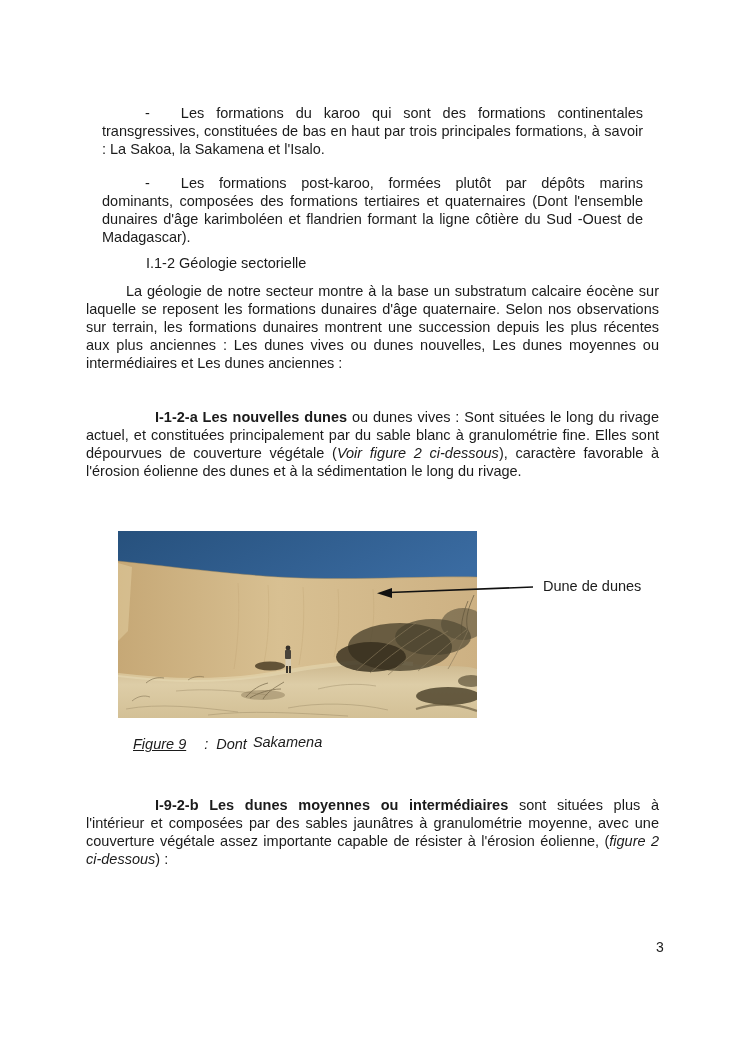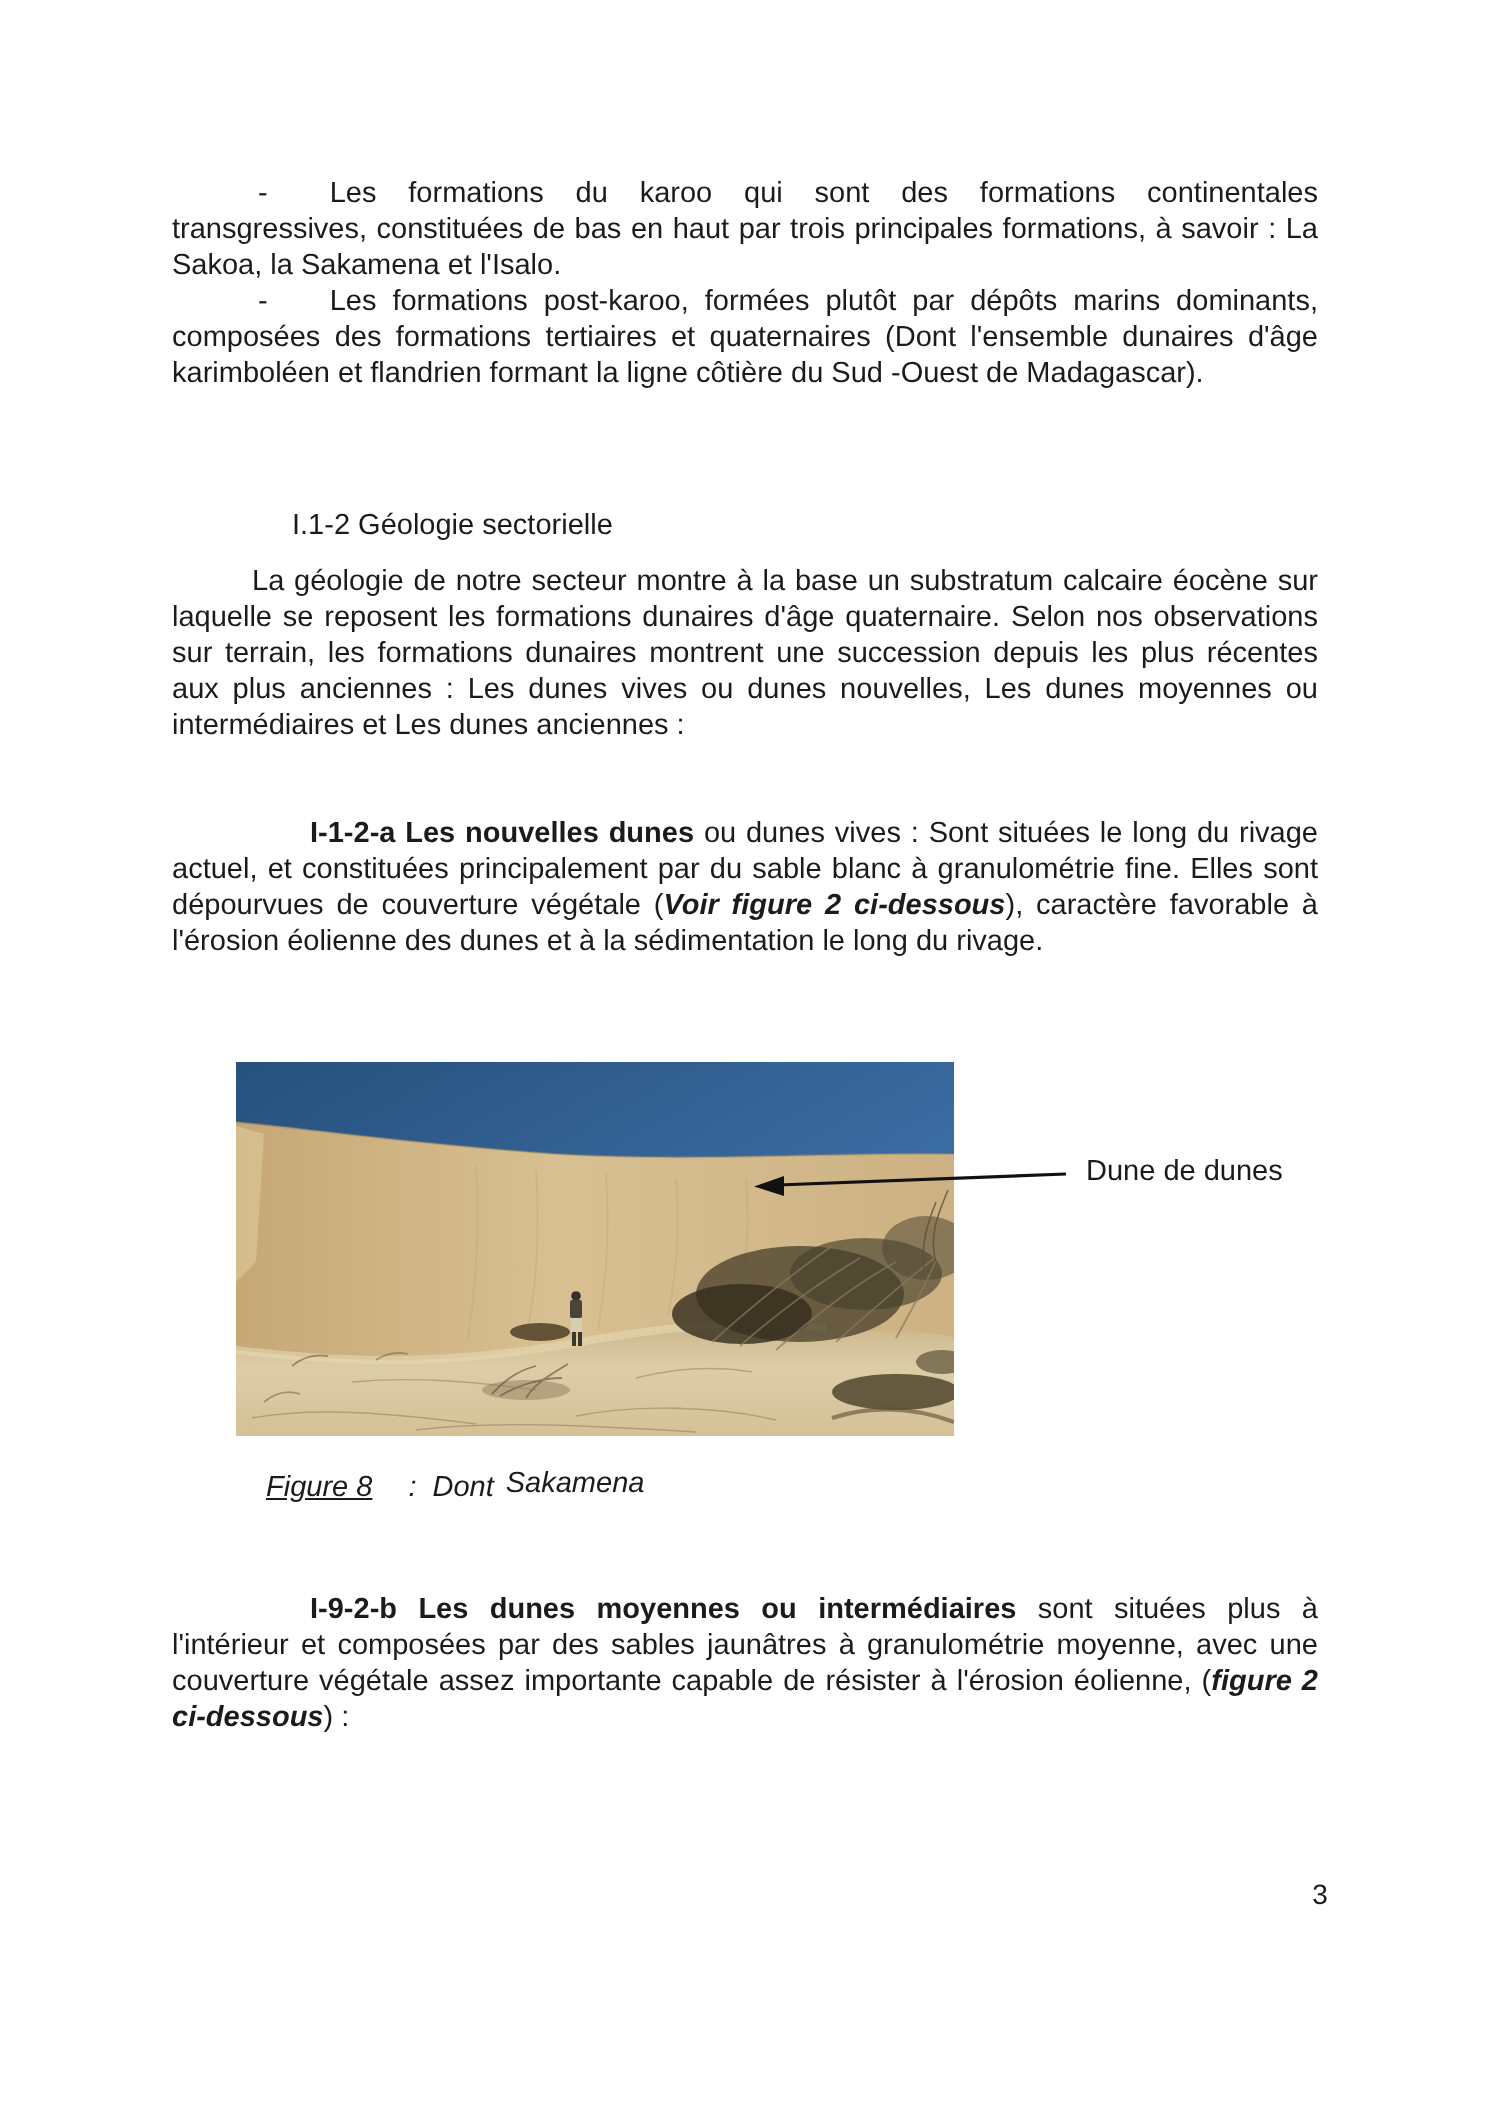--- a/index.html
+++ b/index.html
@@ -4,25 +4,25 @@
 <style>
   html, body { margin:0; padding:0; background:#ffffff; }
   body {
     width:745px; height:1053px; position:relative; overflow:hidden;
     font-family:"Liberation Sans", sans-serif; color:#1b1b1b;
   }
   .textblock {
     position:absolute; left:86px; width:573px;
     font-size:14.5px; line-height:18px; text-align:justify;
   }
-  .textblock p { margin:0; }
+  .textblock p { margin:16px; }
   .indent-dash { text-indent:43px; }
   .tab { display:inline-block; width:31px; }
   .bold { font-weight:bold; }
-  .it { font-style:italic;font-weight:bold; }
+  .it { font-style:italic; }
   .heading-block {
     position:absolute; left:130px; font-size:14.5px; line-height:18px;
   }
   .indent-40 { text-indent:40px; }
   .indent-69 { text-indent:69px; }
   .photo { position:absolute; left:118px; top:531px; width:359px; height:187px; display:block; }
   .callout-arrow { position:absolute; left:374px; top:581px; display:block; }
   .callout-label { position:absolute; left:543px; top:577px; font-size:14.5px; line-height:18px; white-space:nowrap; }
   .caption { position:absolute; left:133px; top:735px; font-size:14.5px; line-height:18px; font-style:italic; white-space:nowrap; }
   .caption .cap-label { text-decoration:underline; }
@@ -138,19 +138,19 @@
     </g>
   </svg>
 
   <svg class="callout-arrow" width="162" height="18" viewBox="0 0 162 18">
     <line x1="159" y1="6" x2="15" y2="11.5" stroke="#111111" stroke-width="1.6"></line>
     <polygon points="3,12.2 18,7 18,17" fill="#111111"></polygon>
   </svg>
 
   <div class="callout-label">Dune de dunes</div>
 
-  <div class="caption"><span class="cap-label">Figure 8</span><span class="cap-sep">:</span><span class="cap-w1">Dont</span><span class="cap-w2">Sakamena</span></div>
+  <div class="caption"><span class="cap-label">Figure 9</span><span class="cap-sep">:</span><span class="cap-w1">Dont</span><span class="cap-w2">Sakamena</span></div>
 
   <div class="textblock indent-69" style="top:796px;"><span class="bold">I-9-2-b Les dunes moyennes ou intermédiaires</span><span> sont situées plus à l'intérieur et composées par des sables jaunâtres à granulométrie moyenne, avec une couverture végétale assez importante capable de résister à l'érosion éolienne, (</span><span class="it">figure 2 ci-dessous</span><span>) :</span></div>
 
   <div class="page-number">3</div>
 
 </div>
 
 </body></html>

